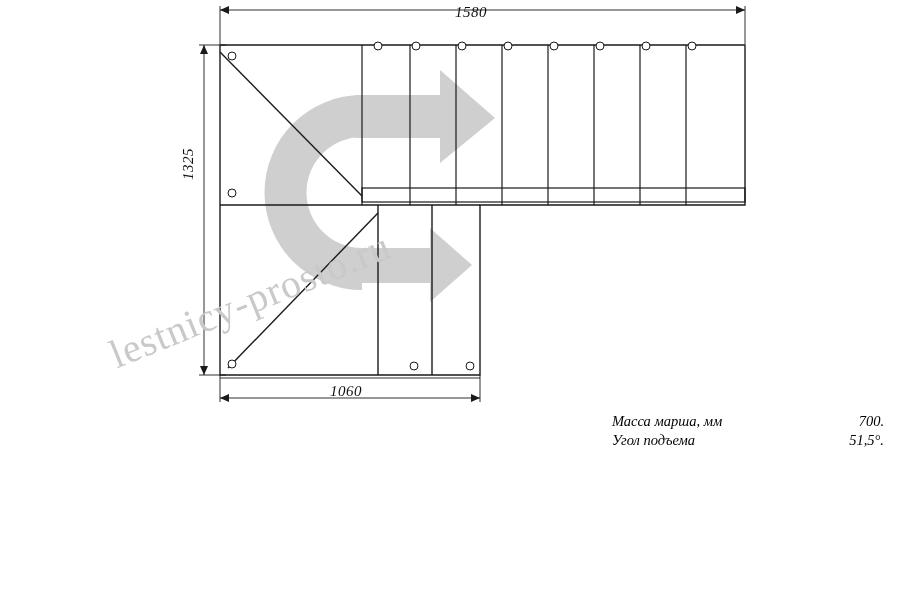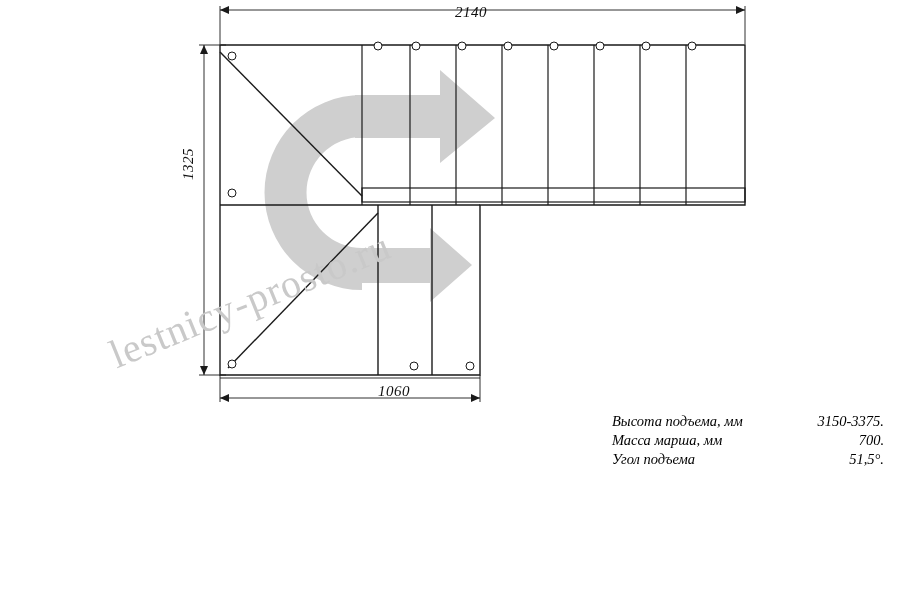--- a/index.html
+++ b/index.html
@@ -36,21 +36,20 @@
     color: #111;
     white-space: nowrap;
   }
   #dim-top-label {
     left: 455px;
     top: 4px;
   }
   #dim-bottom-label {
     left: 330px;
     top: 383px;
-    margin-left: 48px;
   }
   #dim-left-label {
     left: 180px;
     top: 180px;
     transform: rotate(-90deg);
     transform-origin: left top;
   }
   #spec-table {
     position: absolute;
     left: 612px;
@@ -178,35 +177,31 @@
       <circle cx="508" cy="46" r="4"></circle>
       <circle cx="554" cy="46" r="4"></circle>
       <circle cx="600" cy="46" r="4"></circle>
       <circle cx="646" cy="46" r="4"></circle>
       <circle cx="692" cy="46" r="4"></circle>
       <circle cx="414" cy="366" r="4"></circle>
       <circle cx="470" cy="366" r="4"></circle>
     </g>
   </svg>
 
-  <div class="dimlabel" id="dim-top-label">2140</div>
+  <div class="dimlabel" id="dim-top-label">1580</div>
 
   <div class="dimlabel" id="dim-bottom-label">1060</div>
 
   <div class="dimlabel" id="dim-left-label">1325</div>
 
   <div class="wm" id="wm-text">lestnicy-prosto.ru</div>
 
   <div id="spec-table">
     <table>
       <tbody>
-        <tr>
-          <td class="k">Высота подъема, мм</td>
-          <td class="v">3150-3375.</td>
-        </tr>
         <tr>
           <td class="k">Масса марша, мм</td>
           <td class="v">700.</td>
         </tr>
         <tr>
           <td class="k">Угол подъема</td>
           <td class="v">51,5°.</td>
         </tr>
       </tbody>
     </table>

